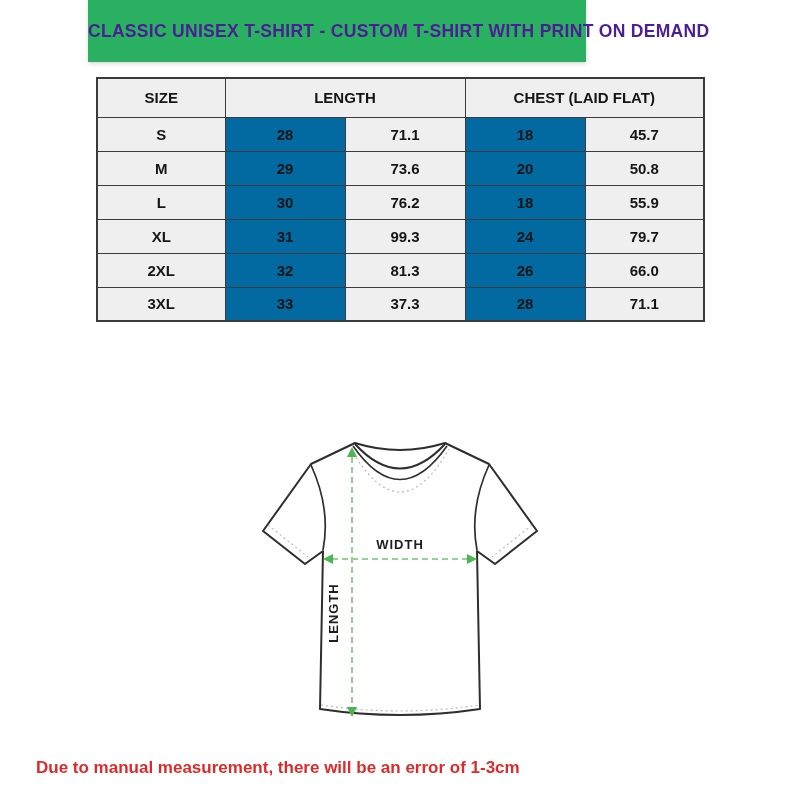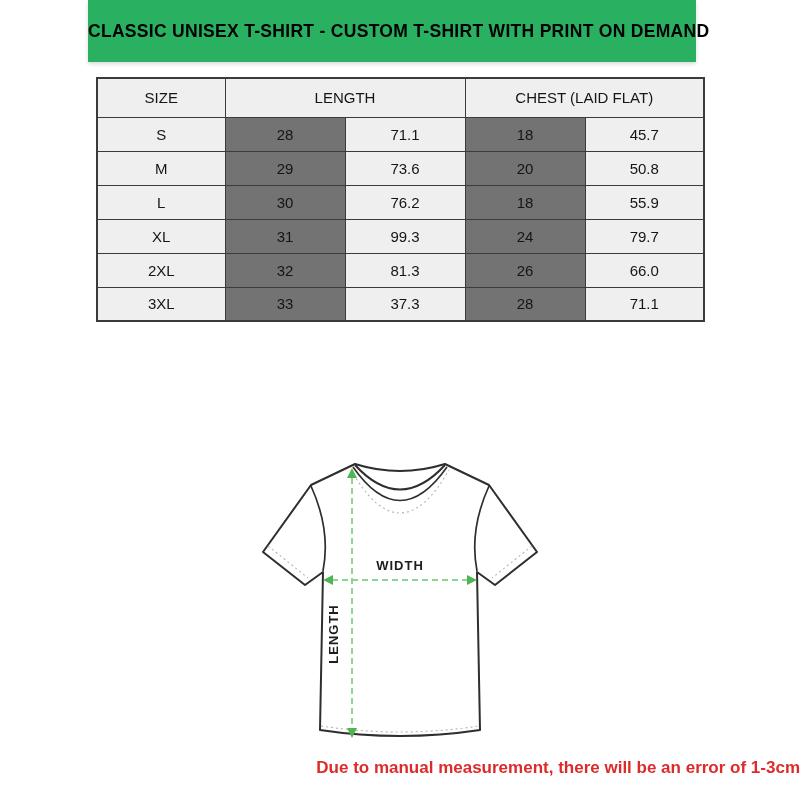--- a/index.html
+++ b/index.html
@@ -6,65 +6,65 @@
   html,body { margin:0; padding:0; }
   body {
     width:800px; height:800px;
     background:#ffffff;
     font-family:"Liberation Sans", sans-serif;
     position:relative;
     overflow:hidden;
   }
   .banner {
     position:absolute; top:0; left:88px;
-    width:608px; height:62px;
+    width:498px; height:62px;
     background:#29b161;
-    color:#000000;
+    color:#4c1d95;
     font-weight:bold; font-size:17.5px; letter-spacing:.3px;
     text-align:center; line-height:62px;
     white-space:nowrap;
     box-shadow:0 2px 4px rgba(0,0,0,.15);
   }
   .size-table {
     position:absolute; top:77px; left:96px;
     width:607px;
     border-collapse:collapse;
     table-layout:fixed;
     border:2px solid #3b3b3b;
     color:#151515;
     text-align:center;
   }
   .size-table th, .size-table td {
     border:1.5px solid #3b3b3b;
-    font-weight:normal;
+    font-weight:bold;
     padding:4px;
   }
   .size-table thead th {
     height:39px;
     background:#efefef;
     font-size:15px;
   }
-  .size-table td { height:34px; font-size:15px; background:#737373; }
+  .size-table td { height:34px; font-size:15px; background:#0369a1; }
   .size-table td:nth-child(1),
   .size-table td:nth-child(3),
   .size-table td:nth-child(5) { background:#efefef; }
   .diagram {
-    position:absolute; top:452px; left:250px;
+    position:absolute; top:431px; left:250px;
     width:300px; height:300px;
   }
   .diagram svg { display:block; width:300px; height:300px; }
   .diagram text {
     font-family:"Liberation Sans", sans-serif;
     font-weight:bold; font-size:13px; letter-spacing:1px;
     fill:#1d1d1d;
   }
   .note {
     position:absolute; top:758px; left:0;
-    width:800px; text-align:right;
-    color:#dd2a2a; font-weight:bold; font-size:17px;
+    width:800px; text-align:left;
+    color:#dd2a2a; font-weight:bold; font-size:17px;padding-left:36px;
   }
 </style>
 </head>
 <body>
 
 <div class="banner">
   <span>CLASSIC UNISEX T-SHIRT - CUSTOM T-SHIRT WITH PRINT ON DEMAND</span>
 </div>
 
 <table class="size-table">

